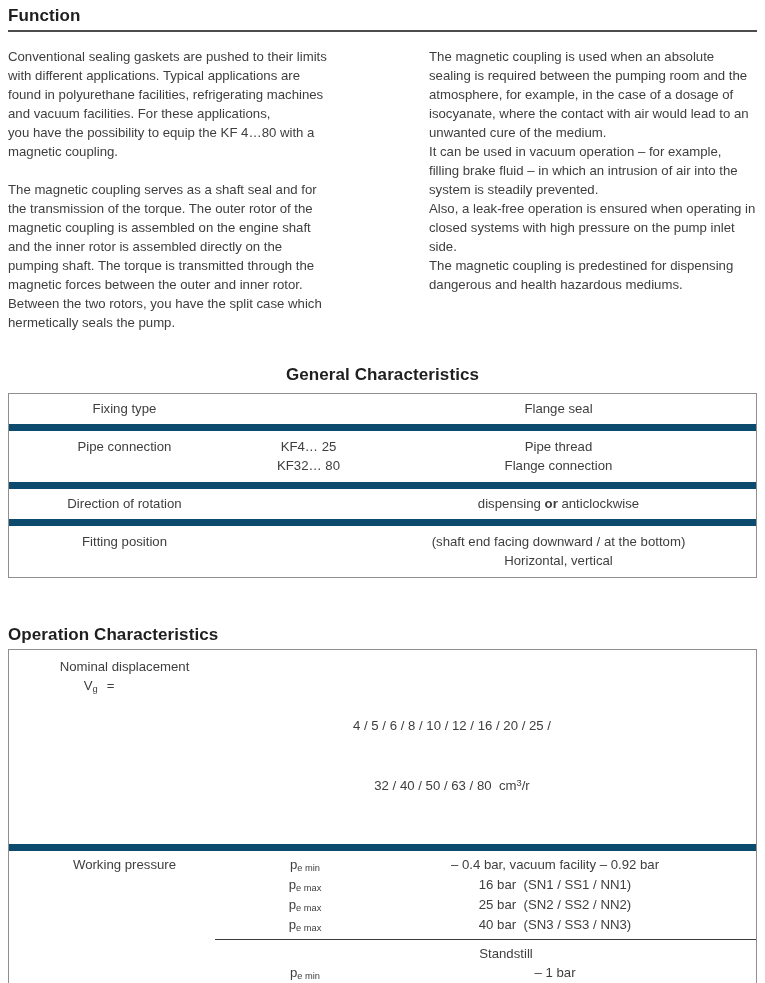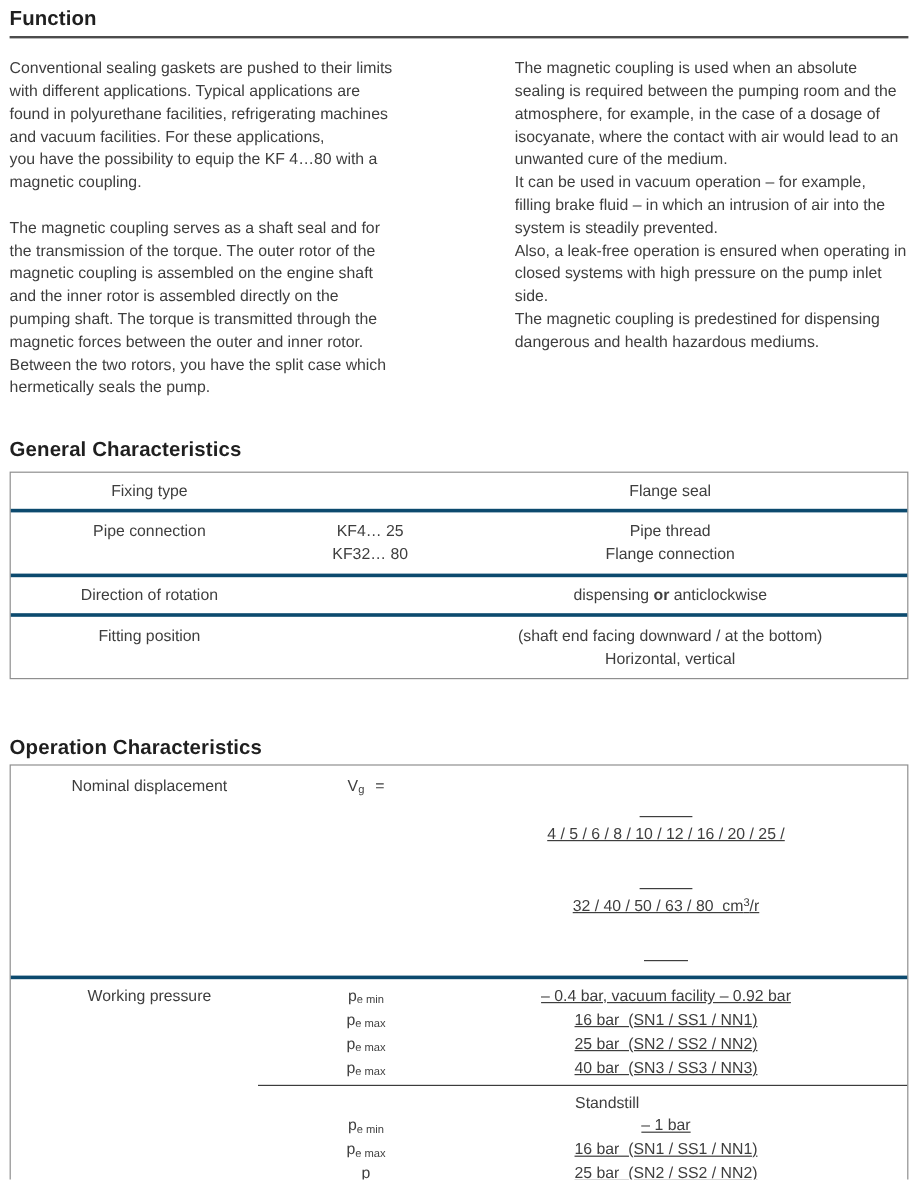--- a/index.html
+++ b/index.html
@@ -16,46 +16,46 @@
   }
   h1 { margin-bottom:5px; }
   .rule { height:2px; background:#4c4c4c; }
 
   .cols { display:flex; margin-top:15px; font-size:13.2px; line-height:19px;gap:39px; }
   .col-left  { width:361px; margin-right:21px; }
   .col-right { flex:1; }
   .cols p { margin:0 0 19px 0; white-space:pre-line; }
   .cols p:last-child { margin-bottom:0; }
 
-  h2.gc { margin-top:33px; margin-bottom:9px; }
+  h2.gc { margin-top:33px; margin-bottom:9px;text-align:center; }
   h2.oc { margin-top:47px; margin-bottom:5px; }
 
   .tbl { border:1px solid #8f8f8f; font-size:13.2px; line-height:19px; }
   .row { display:flex; box-sizing:border-box;text-align:center; }
-  .row + .row { border-top:3px solid #0c4a6e; }
+  .row + .row { border-top:7px solid #0c4a6e; }
 
   
   .g .row { padding:5px 0 6px 0; }
   .g .row.tall { padding:6px 0 7px 0; }
   .c1 { width:206px; padding-left:25px; box-sizing:border-box; }
   .c2 { width:146px; padding-left:41px; box-sizing:border-box; }
   .c3 { flex:1; }
   .b  { font-weight:700; }
 
   
   .olabel { width:206px; padding-left:25px; box-sizing:border-box; }
   .oright { flex:1; }
-  .pad-r1 { padding:7px 0 8px 0; }
+  .pad-r1 { padding:7px 0 8px 0;flex-direction:column; }
   .orow2 .olabel { padding-top:4px; }
   .block { padding:4px 0 4px 41px; }
   .block + .block { border-top:1px solid #3c3c3c; }
   .ind { padding-left:41px; }
   .prow { display:flex; line-height:20px; }
   .psym { width:98px; }
-  .pval { flex:1; white-space:pre-wrap;text-decoration:underline; }
+  .pval { flex:1; white-space:pre-wrap; }
   .vline { white-space:pre-wrap; line-height:20px; }
   .eq { margin-left:9px; }
   sub { font-size:9.3px; line-height:0; vertical-align:-2px; }
   sup { font-size:9.3px; line-height:0; vertical-align:4px; }
 </style>
 </head>
 <body>
 
 <div class="page">
 

